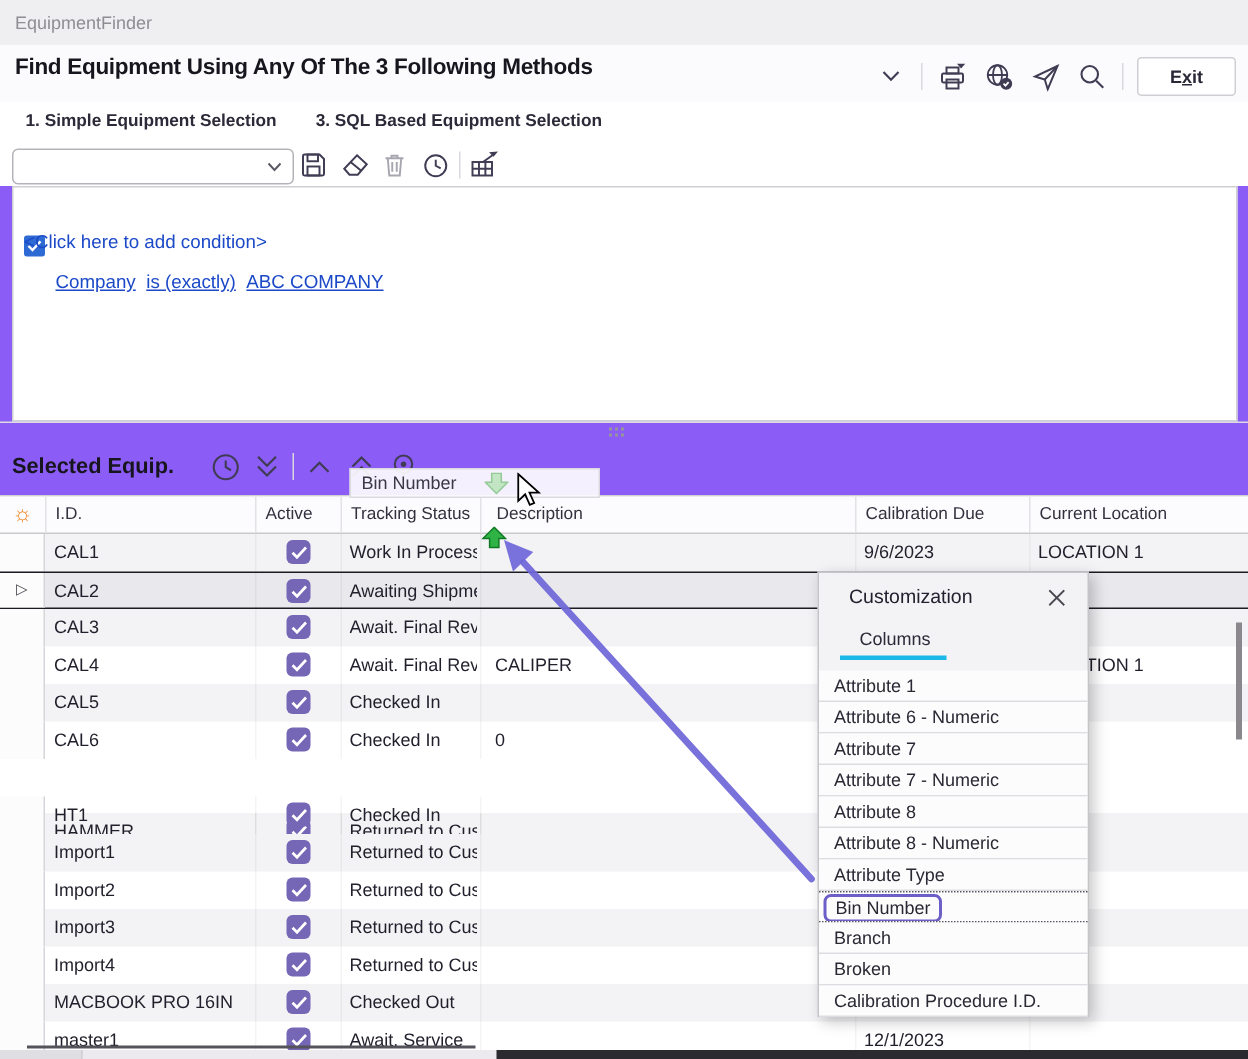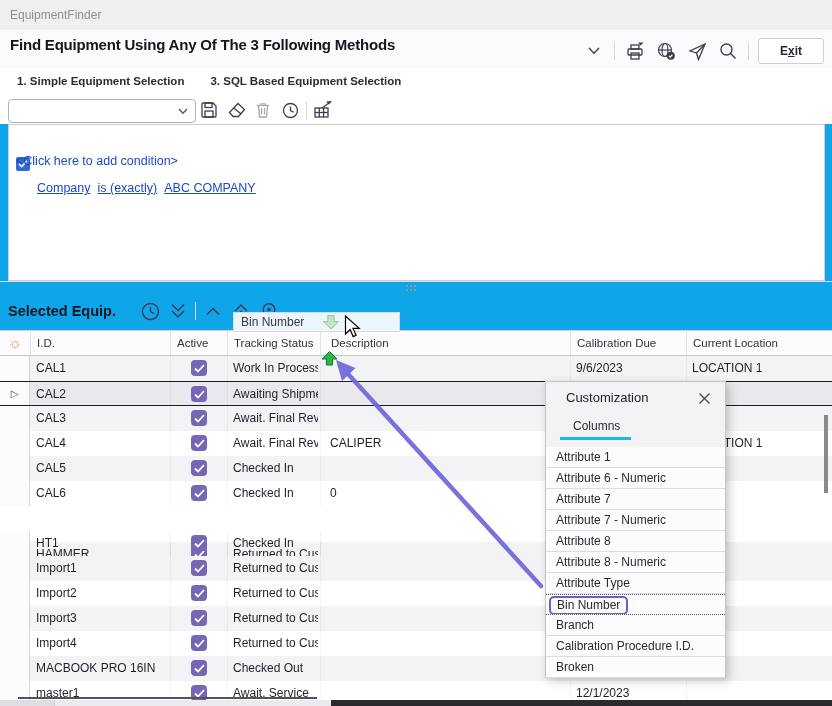--- a/index.html
+++ b/index.html
@@ -1,16 +1,16 @@
 <!DOCTYPE html>
 <html><head>
 <meta charset="utf-8">
 <style>
   html,body{margin:0;padding:0;}
-  #app{position:relative;width:832px;height:706px;background:#0ea5e9;overflow:hidden;
+  #app{position:relative;width:832px;height:706px;background:#8b5cf6;overflow:hidden;
        font-family:"Liberation Sans","DejaVu Sans",sans-serif;color:#232130;}
   .abs{position:absolute;}
   
   .titlebar{left:0;top:0;width:832px;height:30px;background:#efeef0;}
   .titlebar-text{left:10px;top:0;height:30px;line-height:30px;font-size:12px;color:#8f8e93;}
   .hdrband{left:0;top:30px;width:832px;height:38px;background:#fbfafc;}
   .page-title{left:10px;top:36px;font-size:15px;font-weight:bold;color:#17151d;letter-spacing:-0.2px;}
   .hdr-icons{right:8px;top:38px;display:flex;align-items:center;gap:9px;position:absolute;}
   .vsep{width:1px;height:18px;background:#d9d8dc;}
   .iconbtn{display:flex;align-items:center;justify-content:center;width:22px;height:24px;cursor:default;}
@@ -547,22 +547,22 @@
     <div class="plist">
         <div class="pitem"><span class="plabel">Attribute 1</span></div>
         <div class="pitem"><span class="plabel">Attribute 6 - Numeric</span></div>
         <div class="pitem"><span class="plabel">Attribute 7</span></div>
         <div class="pitem"><span class="plabel">Attribute 7 - Numeric</span></div>
         <div class="pitem"><span class="plabel">Attribute 8</span></div>
         <div class="pitem"><span class="plabel">Attribute 8 - Numeric</span></div>
         <div class="pitem"><span class="plabel">Attribute Type</span></div>
         <div class="pitem hl"><span class="plabel">Bin Number</span></div>
         <div class="pitem"><span class="plabel">Branch</span></div>
+        <div class="pitem"><span class="plabel">Broken</span></div>
         <div class="pitem"><span class="plabel">Calibration Procedure I.D.</span></div>
-        <div class="pitem"><span class="plabel">Broken</span></div>
       </div>
   </div>
 
   <div class="abs ghost">
     <span class="ghost-label">Bin Number</span>
     <svg width="16" height="15" viewBox="0 0 16 15" style="margin-right:60px;">
       <polygon points="8,14 0.5,6.5 4.8,6.5 4.8,0.5 11.2,0.5 11.2,6.5 15.5,6.5" fill="#c2e5c3" stroke="#94ca96" stroke-width="1"></polygon>
     </svg>
   </div>
 

